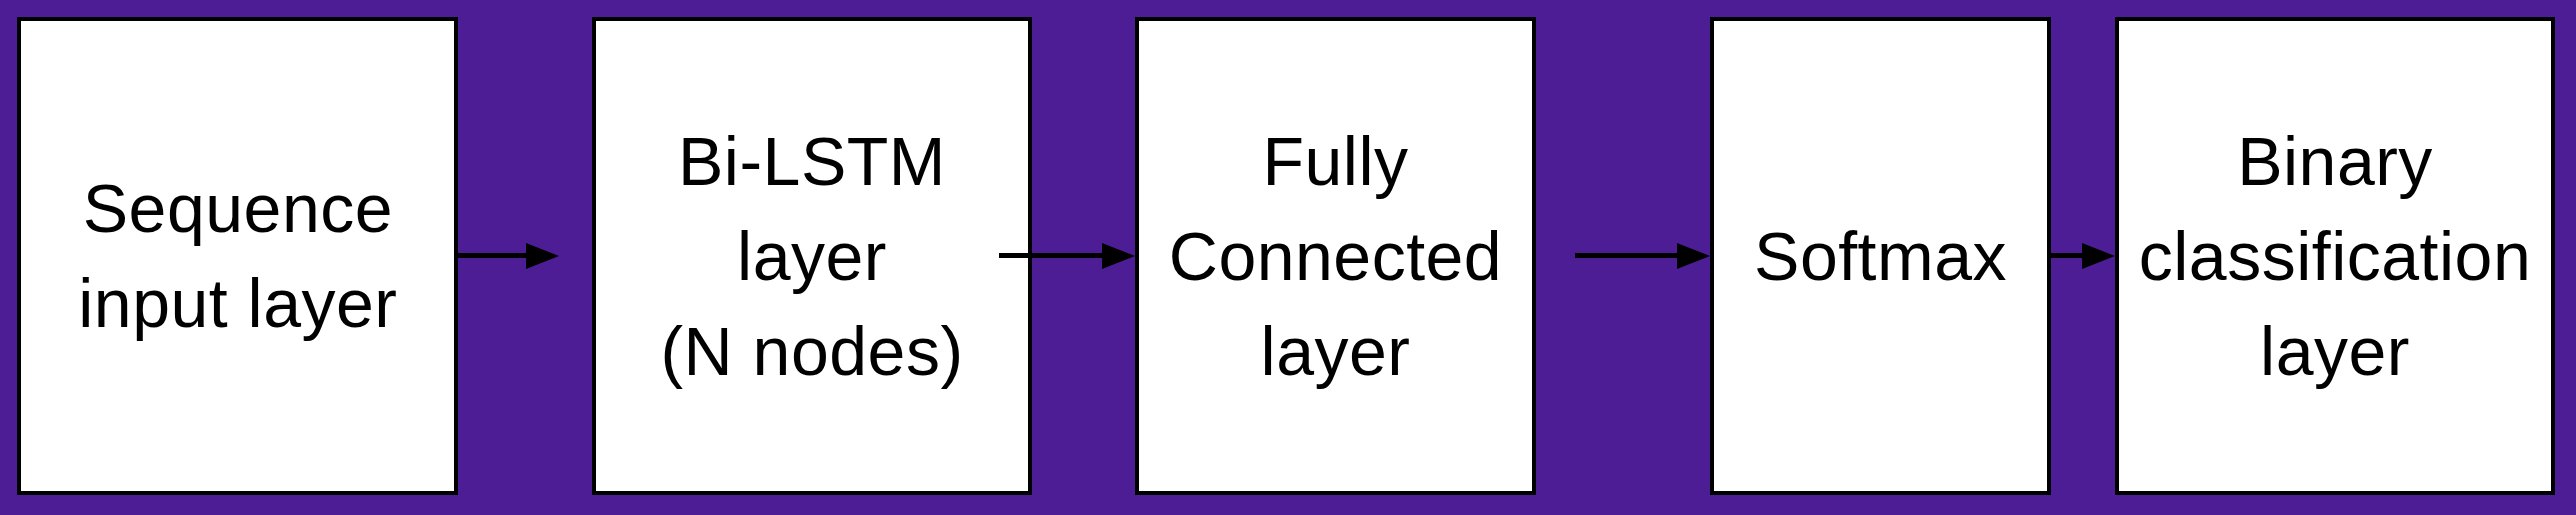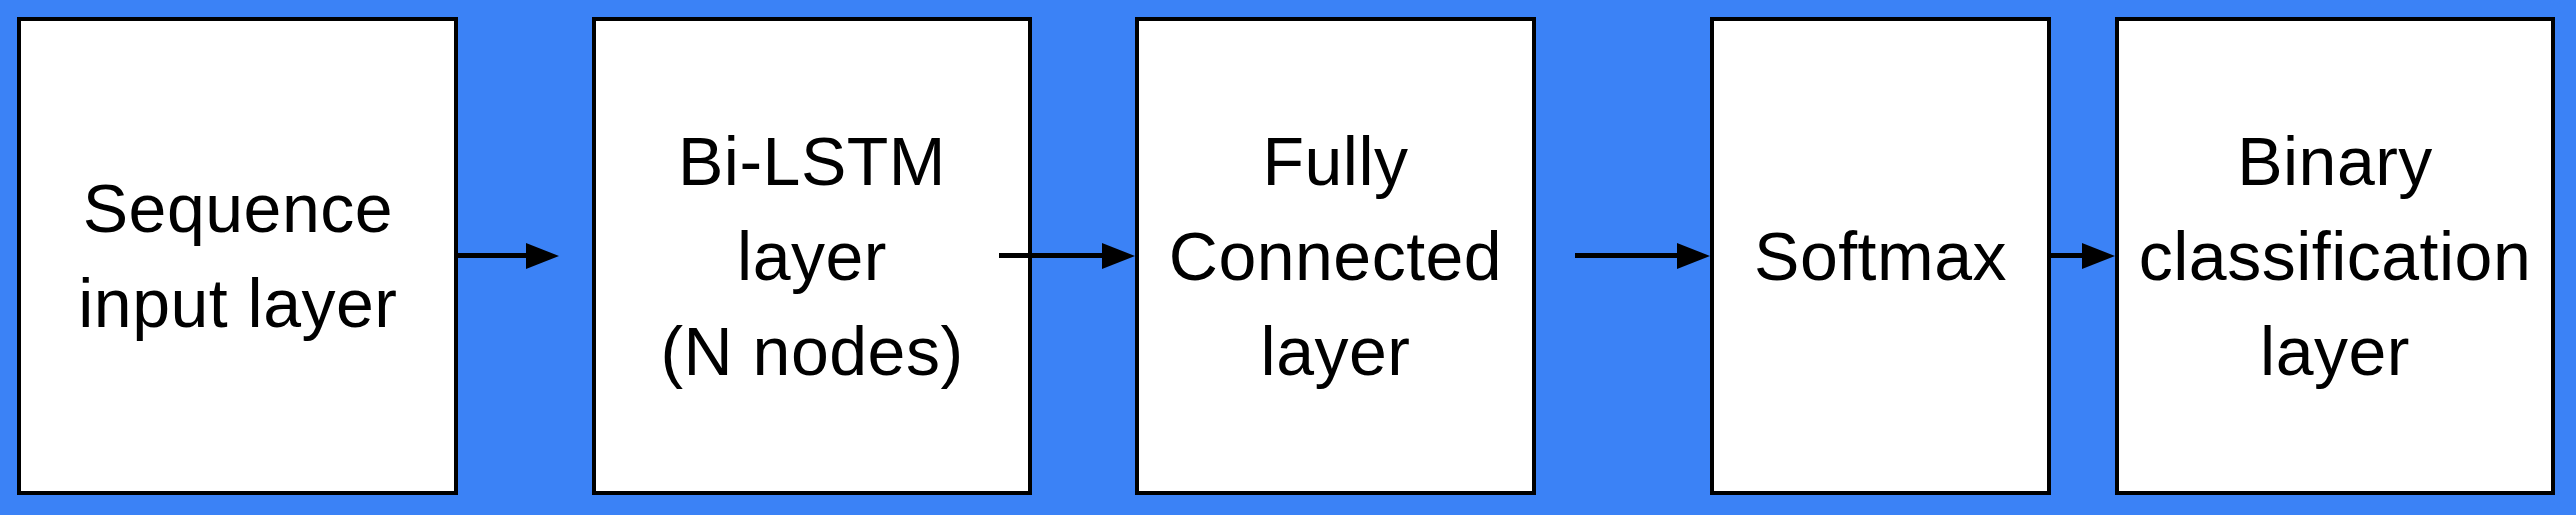--- a/index.html
+++ b/index.html
@@ -9,21 +9,21 @@
   body {
     width: 2576px;
     height: 515px;
     background: #ffffff;
     font-family: "Liberation Sans", sans-serif;
   }
   .diagram {
     position: relative;
     width: 2576px;
     height: 515px;
-    background: #3b82f6;
+    background: #4c1d95;
     overflow: hidden;
   }
   .node {
     position: absolute;
     top: 17.4px;
     height: 478px;
     box-sizing: border-box;
     border: 4.6px solid #000000;
     background: #ffffff;
     display: flex;

